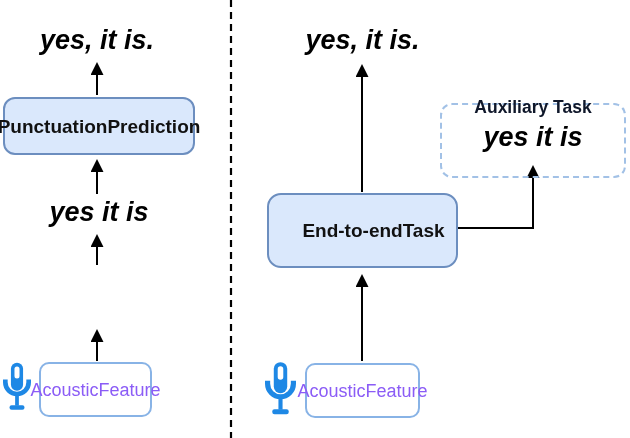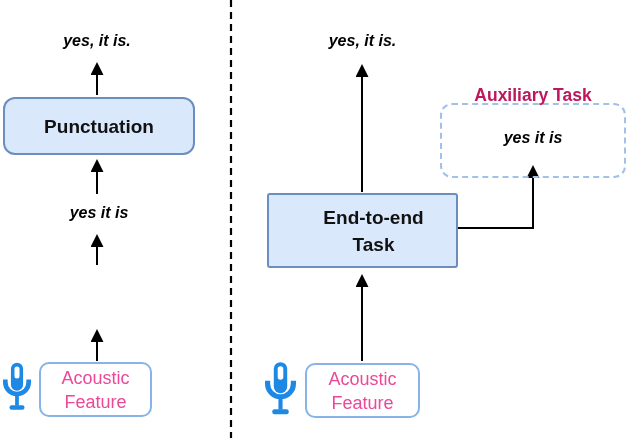--- a/index.html
+++ b/index.html
@@ -20,68 +20,69 @@
     z-index: 1;
   }
 
   .box {
     position: absolute;
     z-index: 2;
     background: #dae8fc;
     border: 2px solid #6c8ebf;
     border-radius: 12px;
     display: flex;
-    flex-direction: column;
+    flex-direction: row;
     align-items: center;
     justify-content: center;
     font-weight: bold;
     font-size: 19px;
     line-height: 25px;
     color: #111111;
     text-align: center;
   }
-  .box.big-radius { border-radius: 3px; line-height: 27px; padding-left: 22px; }
+  .box.big-radius { border-radius: 14px; line-height: 27px; padding-left: 22px; }
 
   .box.input {
     background: #ffffff;
     border: 2px solid #88b3e6;
     border-radius: 10px;
     font-weight: normal;
     font-size: 18px;
     line-height: 24px;
-    color: #ec4899;
+    color: #8b5cf6;
   }
 
   .dashed-box {
     position: absolute;
     z-index: 2;
     background: transparent;
     border: 2.5px dashed #a2c1e6;
     border-radius: 12px;
   }
 
   .transcript {
     position: absolute;
     z-index: 3;
     font-weight: bold;
     font-style: italic;
-    font-size: 16px;
+    font-size: 27px;
     line-height: 25px;
     color: #000000;
     text-align: center;
   }
 
   .aux-label {
     position: absolute;
     z-index: 4;
     font-weight: bold;
     font-size: 17.5px;
     line-height: 20px;
-    color: #be185d;
+    color: #0f172a;
     text-align: center;
+    margin-top: 12px;
   }
 
   .mic {
     position: absolute;
     z-index: 3;
   }
 </style>
 </head>
 <body>
 
@@ -100,20 +101,21 @@
     <path d="M97 361 V331" stroke="#000000" stroke-width="2" fill="none" marker-end="url(#ah)"></path>
     <path d="M362 192 V66" stroke="#000000" stroke-width="2" fill="none" marker-end="url(#ah)"></path>
     <path d="M362 361 V276" stroke="#000000" stroke-width="2" fill="none" marker-end="url(#ah)"></path>
     <path d="M458 228 H533 V167" stroke="#000000" stroke-width="2" fill="none" marker-end="url(#ah)"></path>
   </svg>
 
   <div class="transcript" style="left:3px; top:28px; width:188px;">yes, it is.</div>
 
   <div class="box" style="left:3px; top:97px; width:192px; height:58px;">
     <div>Punctuation</div>
+    <div>Prediction</div>
   </div>
 
   <div class="transcript" style="left:3px; top:200px; width:192px;">yes it is</div>
 
 
   <svg class="mic" style="left:3px; top:361px;" width="28" height="52" viewBox="0 0 30 54">
     <rect x="8.5" y="1" width="13" height="30" rx="6.5" fill="#1e88e5"></rect>
     <rect x="12.3" y="5" width="5.4" height="13" rx="2.7" fill="#ffffff"></rect>
     <path d="M2.5 19 v3 a12.5 12.5 0 0 0 25 0 v-3" fill="none" stroke="#1e88e5" stroke-width="5"></path>
     <rect x="13" y="36.5" width="4" height="10.5" fill="#1e88e5"></rect>

